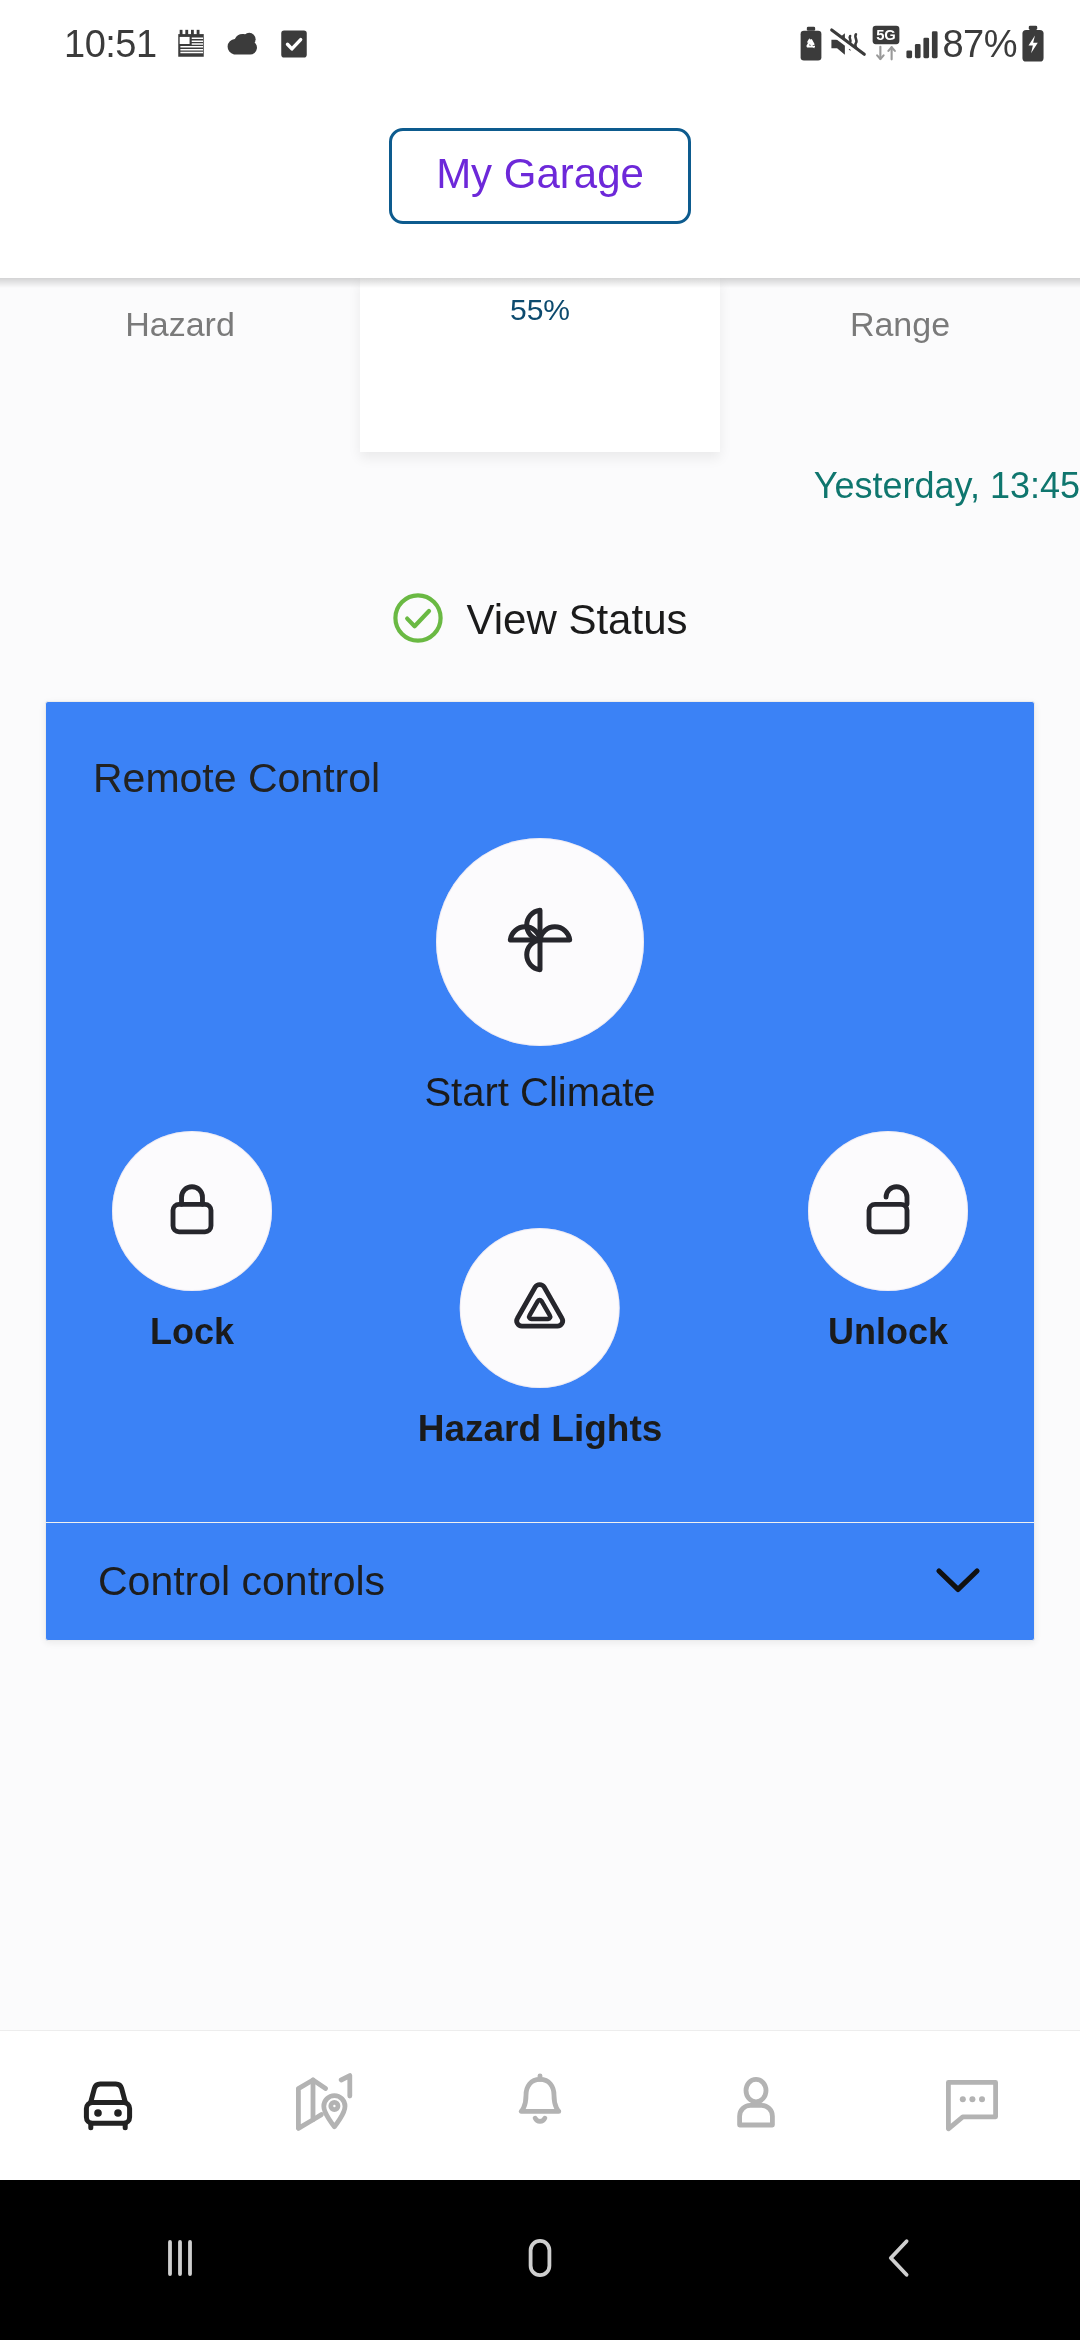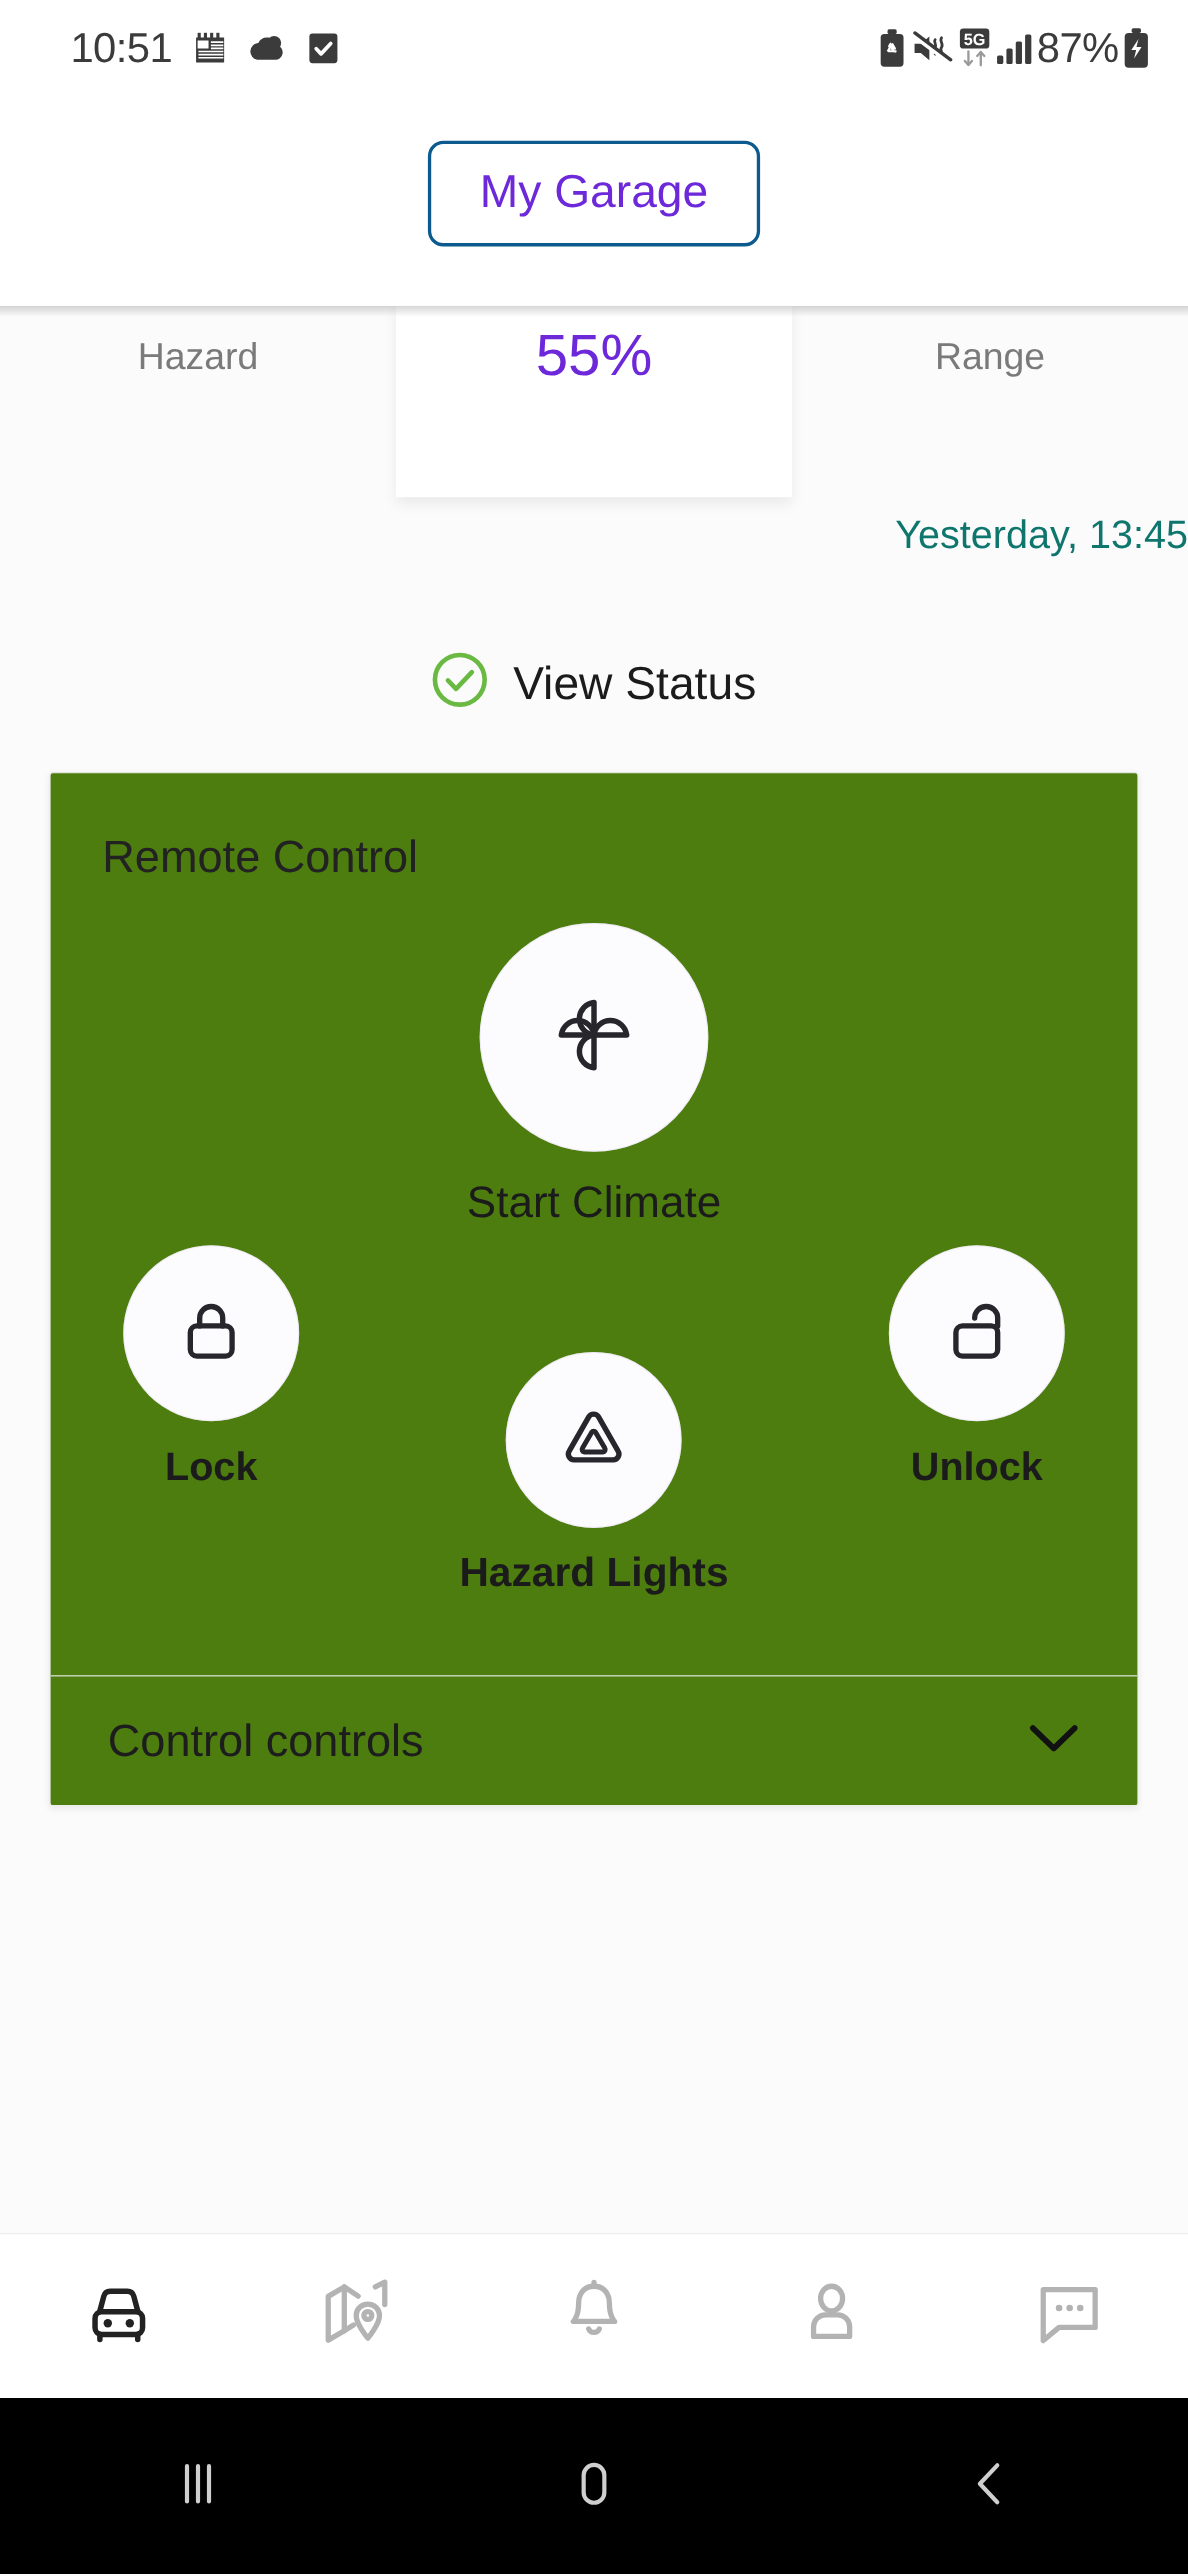--- a/index.html
+++ b/index.html
@@ -65,22 +65,22 @@
   .tab{
     flex:1;
     text-align:center;
     font-size:34px;
     color:#7a7a7a;
     padding-top:27px;
     background:transparent;
   }
   .tab.active{
     position:relative;
-    color:#6d28d9;
-    font-size:53px;
+    color:#0c4a6e;
+    font-size:30px;
     font-weight:400;
     padding-top:16px;
     background:#ffffff;
     height:175px;
     margin-top:-1px;
     box-shadow:0 6px 12px rgba(0,0,0,0.07);
     z-index:2;
     max-width:378px;
   }
 
@@ -95,21 +95,21 @@
     display:flex; align-items:center; justify-content:center;
     gap:22px;
     margin-top:85px;
   }
   .viewstatus .label{ font-size:42px; color:#1b1b1b; }
 
   
   .rc-card{
     position:relative;
     margin:53px 45px 0 45px;
-    background:#4d7c0f;
+    background:#3b82f6;
     border:1px solid #ececec;
     border-radius:3px;
     box-shadow:0 2px 7px rgba(0,0,0,0.07);
     height:940px;
     overflow:hidden;
   }
   .rc-title{
     font-size:41px; color:#222;
     padding:53px 0 0 47px;
   }

